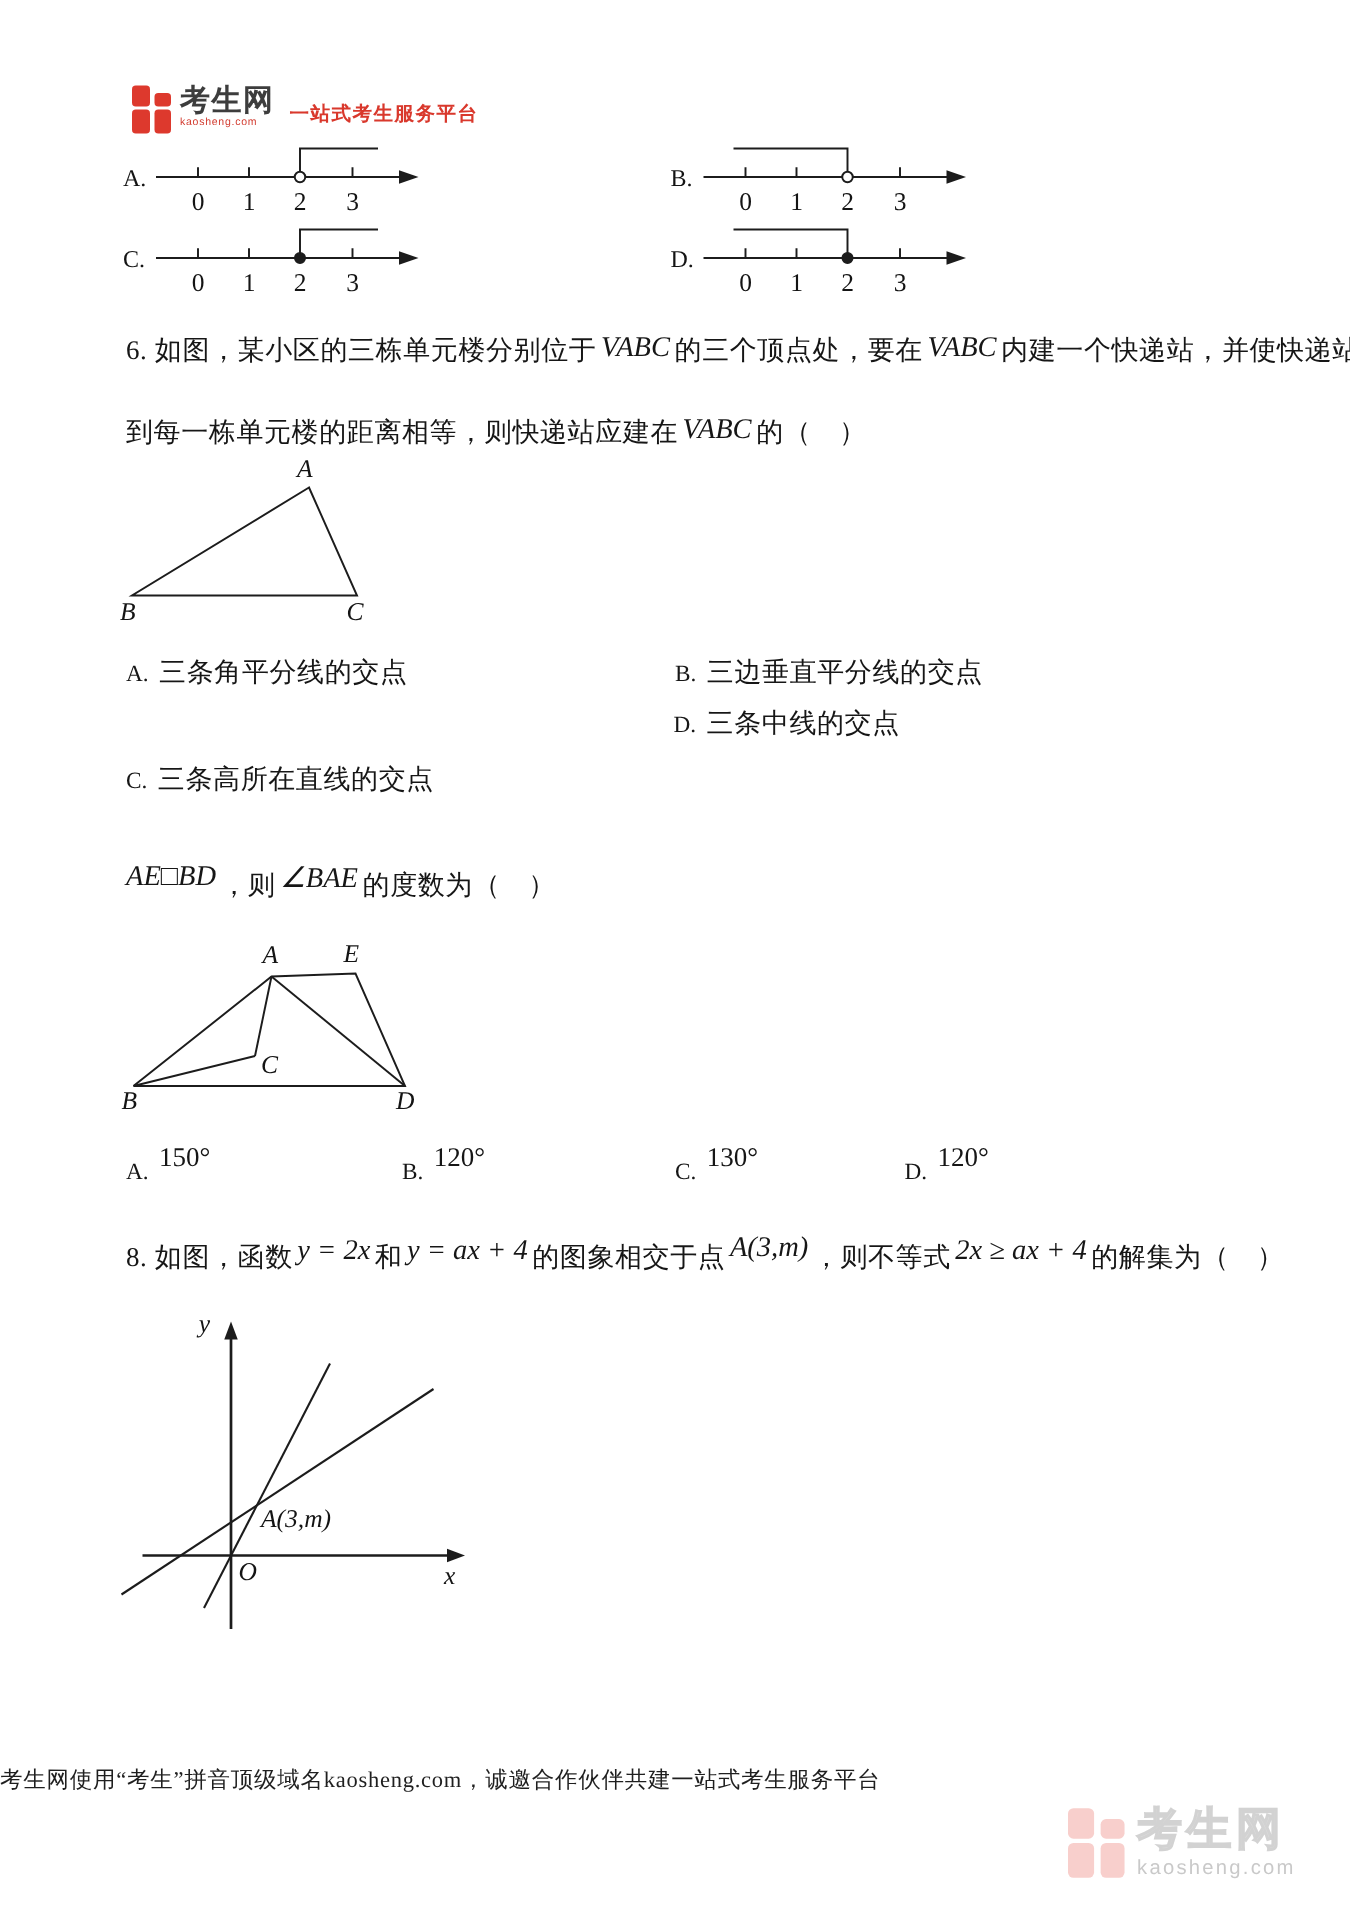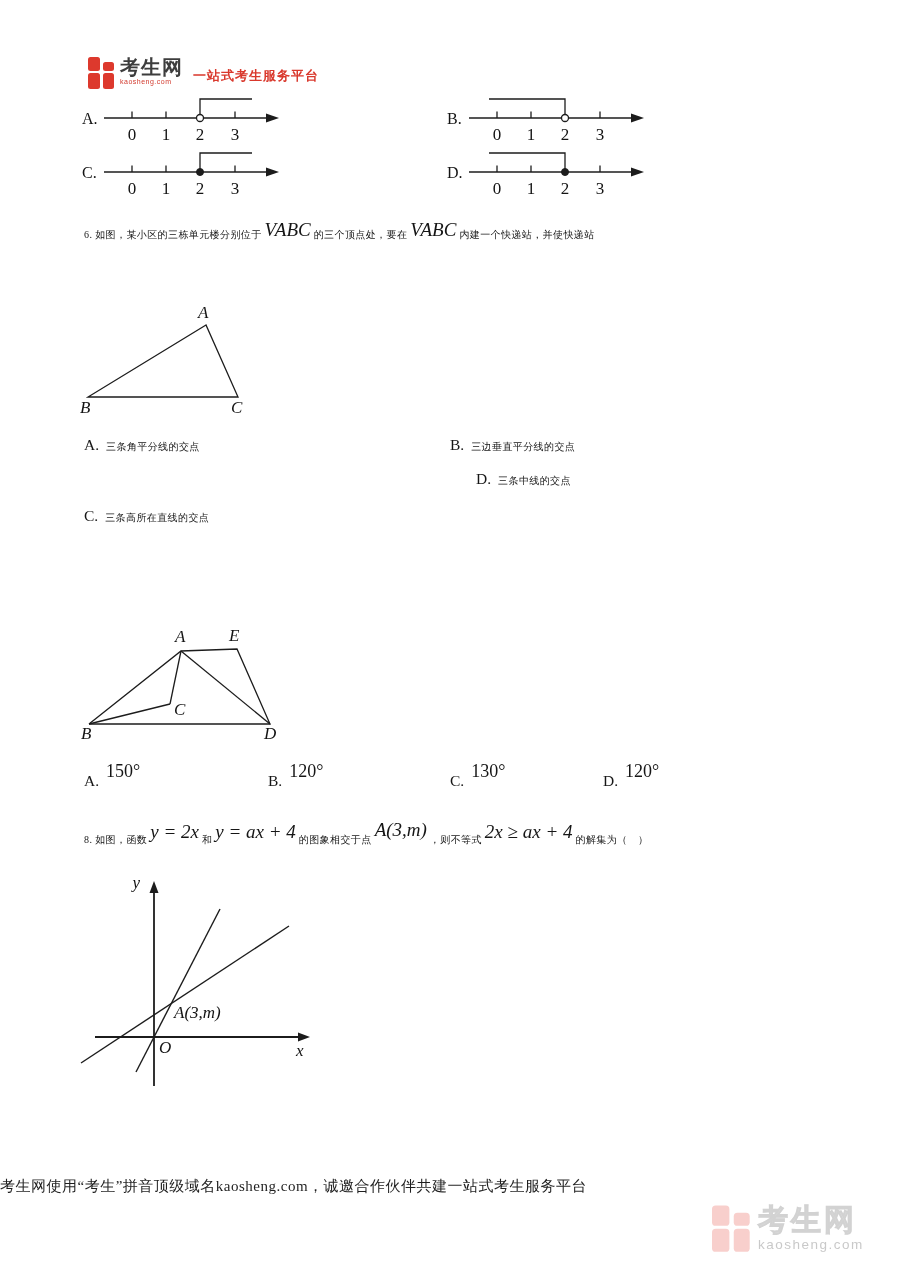--- a/index.html
+++ b/index.html
@@ -16,21 +16,21 @@
   .ks-icon .b4{left:15px;top:17px;width:11px;height:16px;}
   .brandcol{margin-left:4px;display:flex;flex-direction:column;}
   .brand{font-family:"Liberation Sans","DejaVu Sans",sans-serif;font-weight:bold;
          font-size:20px;line-height:22px;color:#3d3d3d;letter-spacing:1px;}
   .branddomain{font-family:"Liberation Sans",sans-serif;font-size:7px;color:#d23a2e;letter-spacing:.5px;}
   .tagline{align-self:flex-end;margin-left:10px;padding-bottom:5px;font-family:"Liberation Sans",sans-serif;
            font-weight:bold;font-size:13px;color:#d9382c;letter-spacing:1px;}
 
   
   .line{position:absolute;white-space:nowrap;}
-  .zh{font-size:10px;letter-spacing:.4px;}
+  .zh{font-size:18px;letter-spacing:.4px;}
   .math{font-size:19px;font-style:italic;position:relative;top:-2px;margin:0 3px;
         font-family:"Liberation Serif",serif;}
   .opt-letter{font-size:15.5px;margin-right:7px;}
   .deg{font-size:18px;position:relative;top:-9px;}
 
   
   svg{position:absolute;overflow:visible;}
   svg line, svg polyline, svg polygon.noline, svg path{stroke:#1c1c1c;fill:none;}
   svg .stroke{stroke:#1c1c1c;stroke-width:1.3;fill:none;}
   svg .fillhead{fill:#1c1c1c;stroke:none;}
@@ -128,41 +128,47 @@
     <text class="num" x="86" y="50" text-anchor="middle">1</text>
     <text class="num" x="120" y="50" text-anchor="middle">2</text>
     <text class="num" x="155" y="50" text-anchor="middle">3</text>
     <polyline class="stroke" points="44,9 120,9 120,28"></polyline>
     <circle cx="120" cy="28" r="3.5" fill="#1c1c1c" stroke="#1c1c1c" stroke-width="1"></circle>
   </svg>
 
   <div class="line" style="left:84px;top:221px;">
     <span class="zh">6. 如图，某小区的三栋单元楼分别位于</span><span class="math">VABC</span><span class="zh">的三个顶点处，要在</span><span class="math">VABC</span><span class="zh">内建一个快递站，并使快递站</span>
   </div>
+  <div class="line" style="left:84px;top:276px;">
+    <span class="zh">到每一栋单元楼的距离相等，则快递站应建在</span><span class="math">VABC</span><span class="zh">的（　）</span>
+  </div>
 
   <svg style="left:78px;top:303px;" width="260" height="115" viewBox="0 0 260 115">
     <polygon class="stroke" points="128,22 10,94 160,94"></polygon>
     <text class="figlabel" x="120" y="15">A</text>
     <text class="figlabel" x="2" y="110">B</text>
     <text class="figlabel" x="153" y="110">C</text>
   </svg>
 
   <div class="line" style="left:84px;top:436px;">
     <span class="opt-letter">A.</span><span class="zh">三条角平分线的交点</span>
   </div>
   <div class="line" style="left:450px;top:436px;">
     <span class="opt-letter">B.</span><span class="zh">三边垂直平分线的交点</span>
   </div>
   <div class="line" style="left:84px;top:470px;margin-top:37px;">
     <span class="opt-letter">C.</span><span class="zh">三条高所在直线的交点</span>
   </div>
-  <div class="line" style="left:476px;top:470px;font-family:Liberation Serif, serif;">
+  <div class="line" style="left:449px;top:470px;font-family:Liberation Serif, serif;">
     <span class="opt-letter">D.</span><span class="zh">三条中线的交点</span>
   </div>
 
+  <div class="line" style="left:84px;top:578px;">
+    <span class="math" style="top:-6px;margin-left:0;">AE□BD</span><span class="zh">，则</span><span class="math" style="top:-5px;">∠BAE</span><span class="zh">的度数为（　）</span>
+  </div>
 
   <svg style="left:78px;top:628px;" width="260" height="120" viewBox="0 0 260 120">
     <polyline class="stroke" points="11,96 103,23 159,21 192,96 11,96"></polyline>
     <line class="stroke" x1="103" y1="23" x2="92" y2="76"></line>
     <line class="stroke" x1="11" y1="96" x2="92" y2="76"></line>
     <line class="stroke" x1="103" y1="23" x2="192" y2="96"></line>
     <text class="figlabel" x="97" y="14">A</text>
     <text class="figlabel" x="151" y="13">E</text>
     <text class="figlabel" x="3" y="111">B</text>
     <text class="figlabel" x="96" y="87">C</text>

